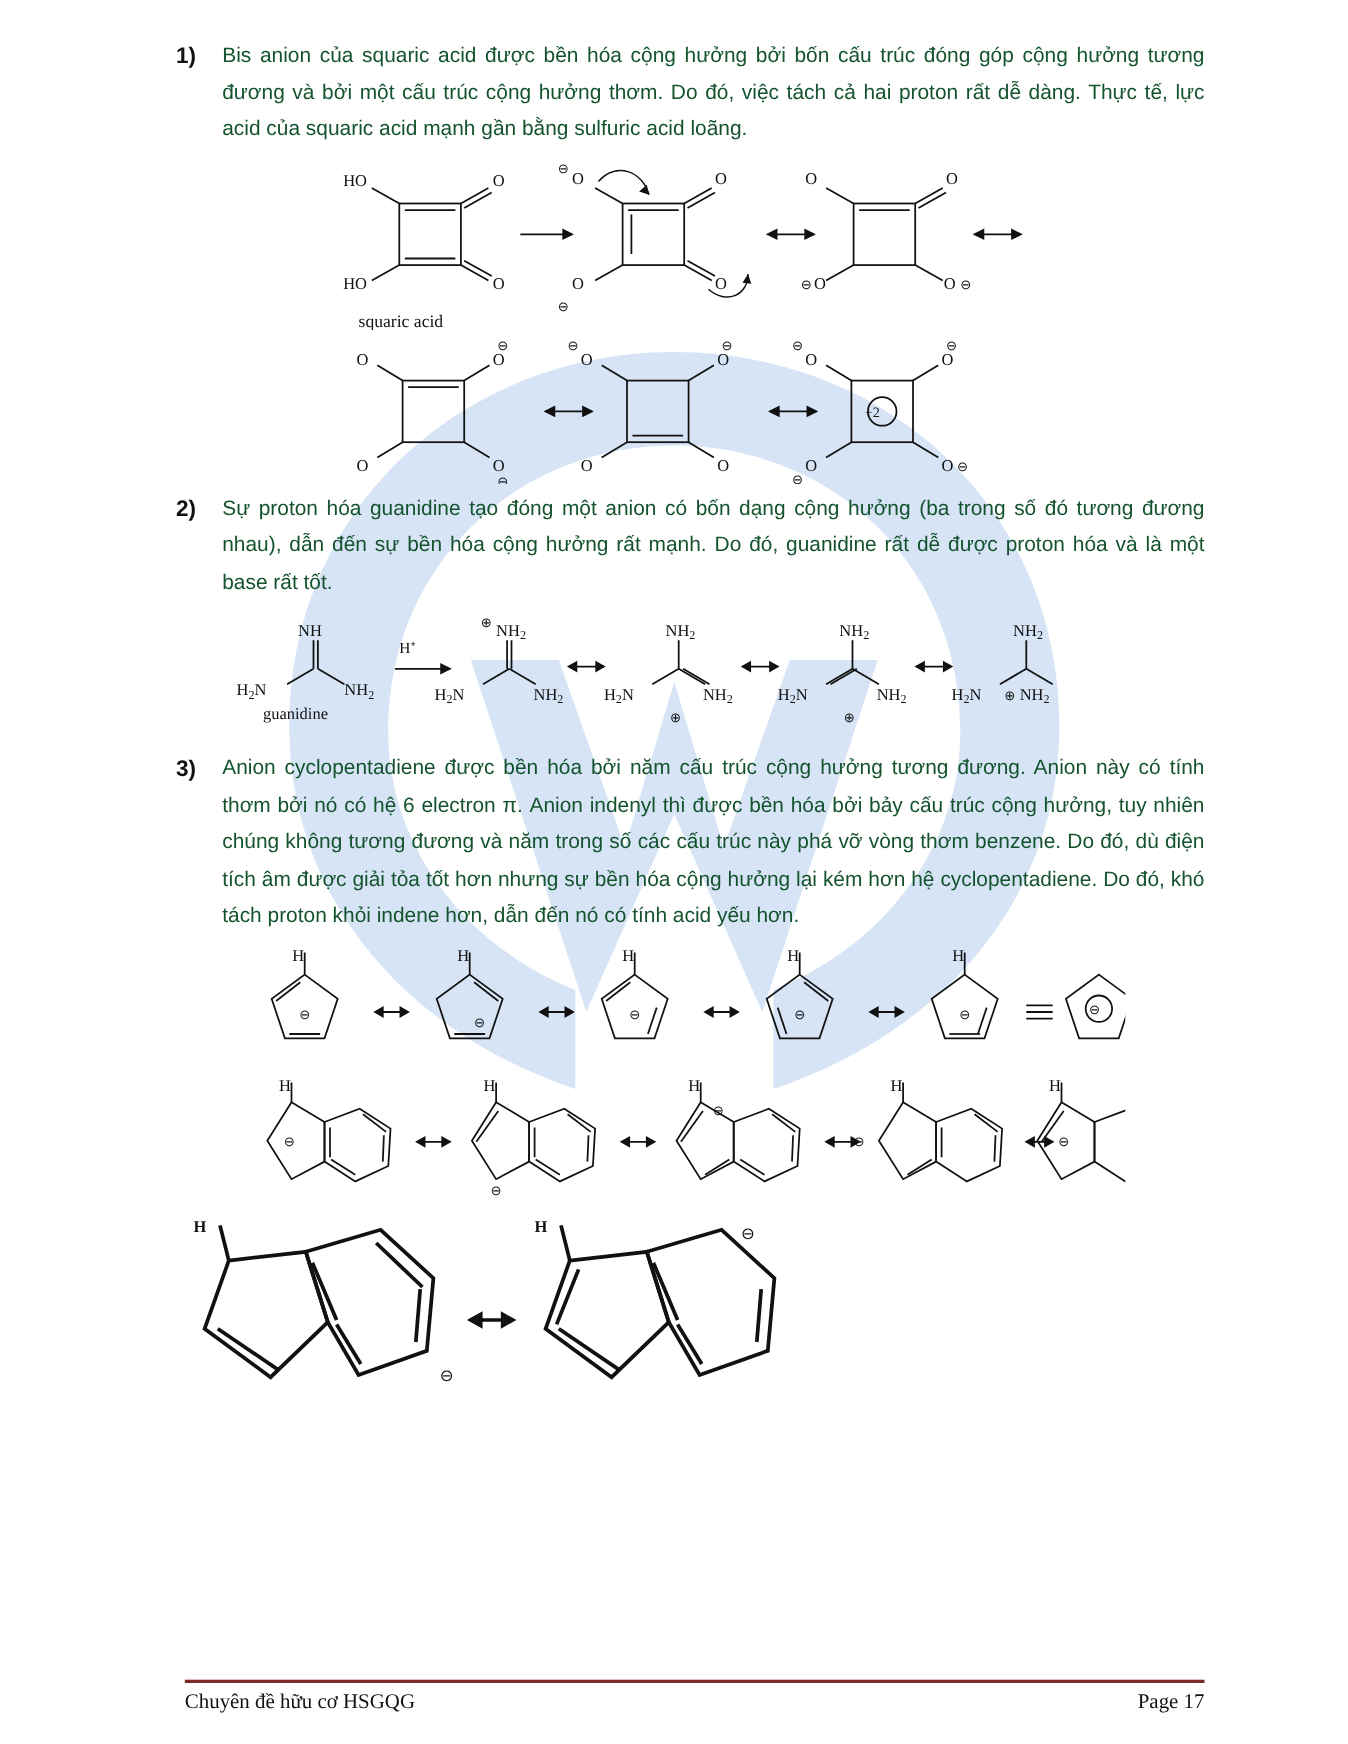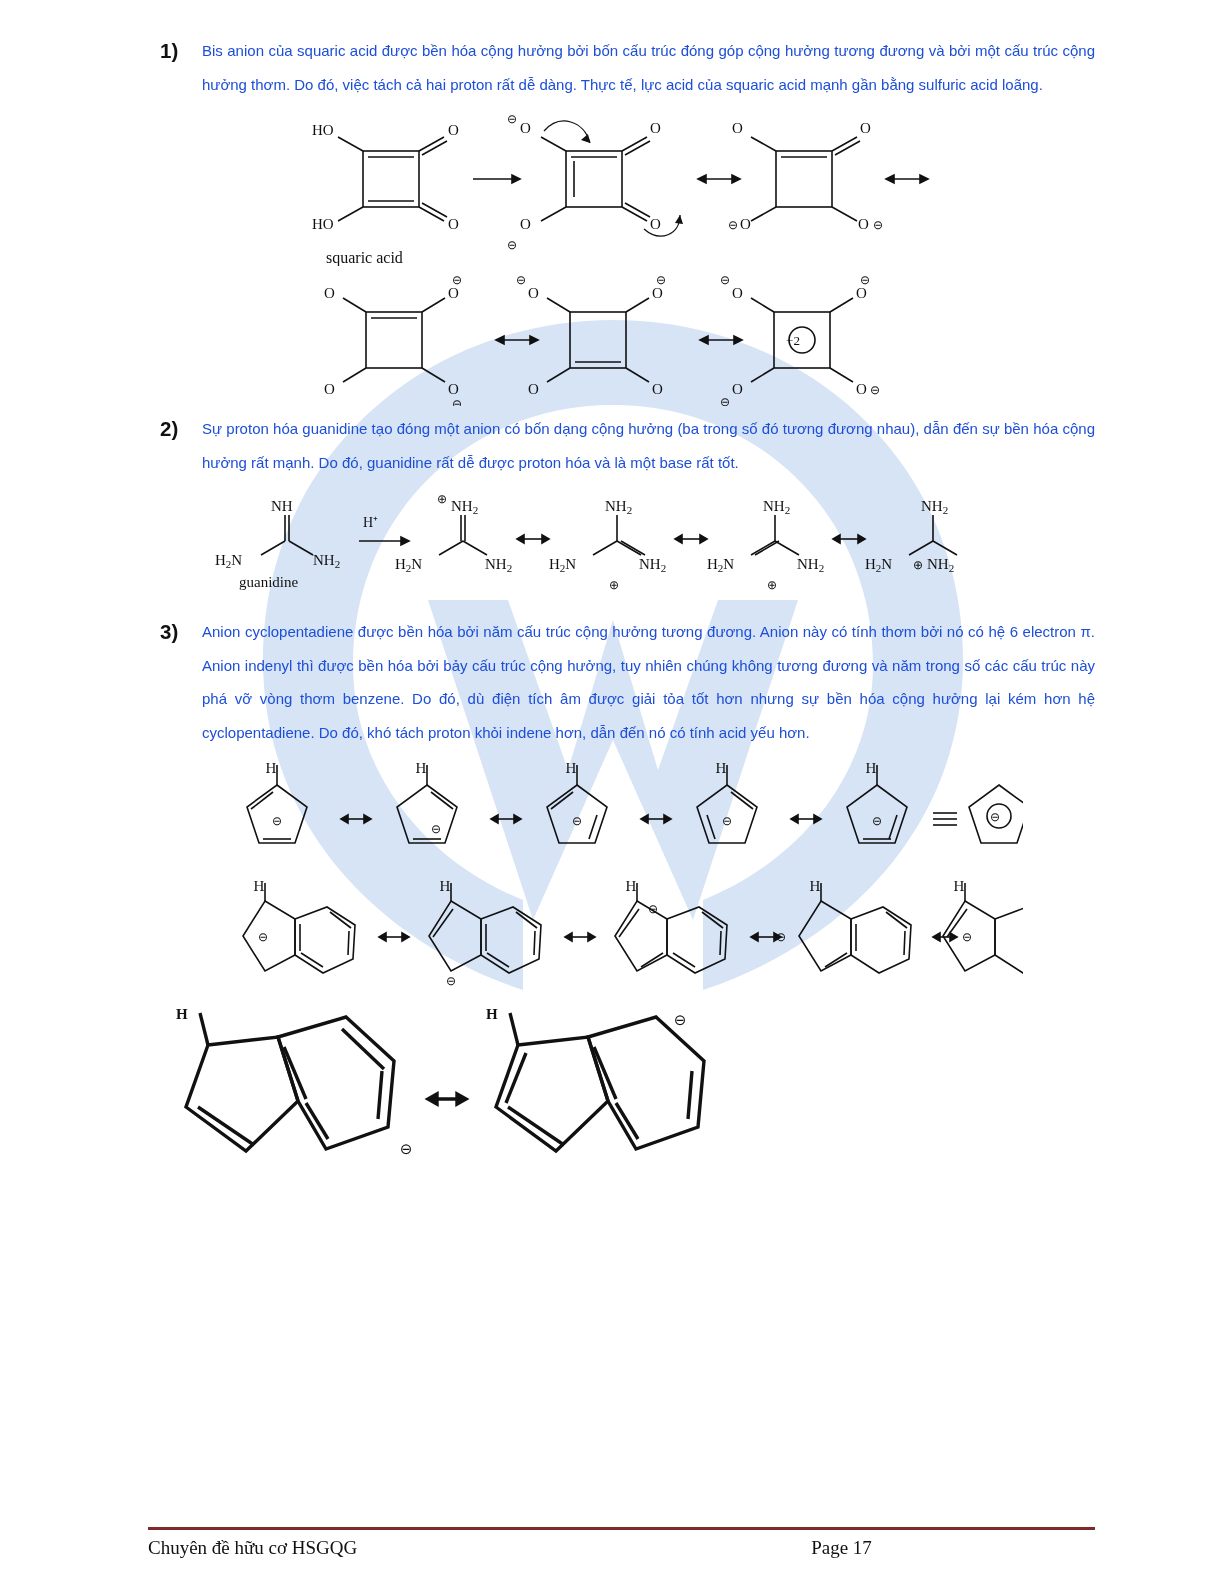--- a/index.html
+++ b/index.html
@@ -45,61 +45,61 @@
   .item-num {
     font-weight: bold;
     font-size: 20.5px;
     width: 42px;
     flex: 0 0 42px;
     line-height: 34px;
     color: #111;
   }
   .item-body {
     flex: 1;
-    font-size: 15px;
+    font-size: 19px;
     line-height: 33.5px;
     text-align: justify;
-    color: #1d4ed8;
+    color: #14532d;
   }
 
   
   .figure {
     position: relative;
     margin: 10px 0 6px 0;
   }
   .fig-center { display: flex; justify-content: center; }
   svg { display: block; }
   .chem-label {
     font-family: "Liberation Serif", serif;
     font-size: 15px;
     fill: #111;
   }
 
   
   .footer {
     position: absolute;
-    left: 148px;
+    left: 168px;
     right: 130px;
     bottom: 26px;
     z-index: 3;
   }
   .footer-rule {
     height: 3px;
     background: #7d2a2a;
     margin-bottom: 7px;
   }
   .footer-row {
     display: flex;
     align-items: baseline;
     font-family: "Liberation Serif", serif;
     font-size: 19px;
     color: #111;
   }
   .footer-left { width: 420px; }
-  .footer-center { flex: 1; text-align: center; padding-left: 20px; }
+  .footer-center { flex: 1; text-align: right; padding-left: 20px; }
 </style>
 </head>
 <body>
 
 <svg class="watermark" viewBox="0 0 780 760" xmlns="http://www.w3.org/2000/svg">
   <g fill="#cfe0f5">
     <path d="M390 20 C 200 20 40 160 40 360 C 40 520 150 640 300 690 L 300 600 C 200 560 130 470 130 365 C 130 215 245 105 390 105 C 535 105 650 215 650 365 C 650 470 580 560 480 600 L 480 690 C 630 640 740 520 740 360 C 740 160 580 20 390 20 Z"></path>
     <path d="M205 300 L 285 300 L 345 470 L 390 320 L 435 470 L 495 300 L 575 300 L 470 620 L 390 440 L 310 620 Z"></path>
   </g>
 </svg>

